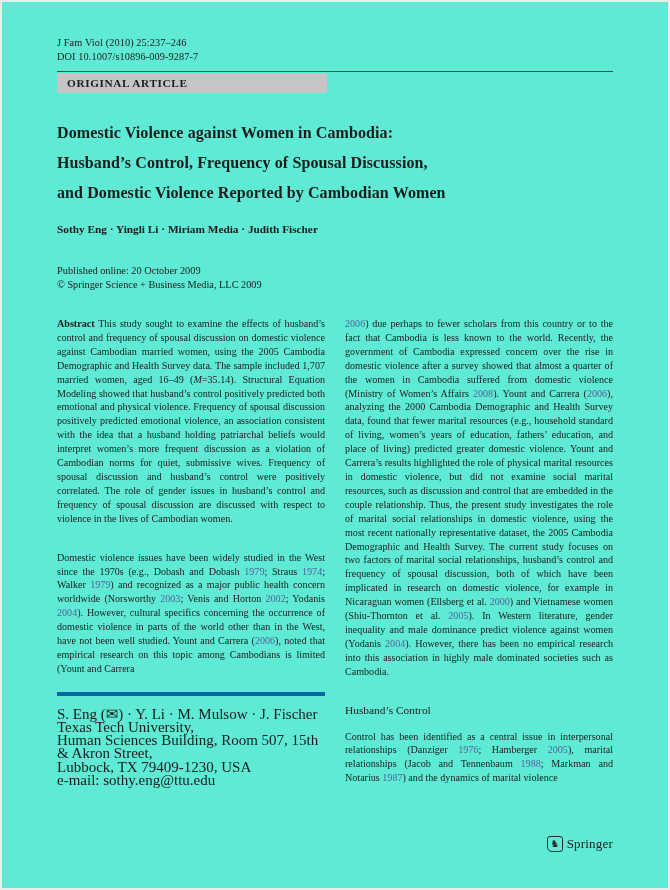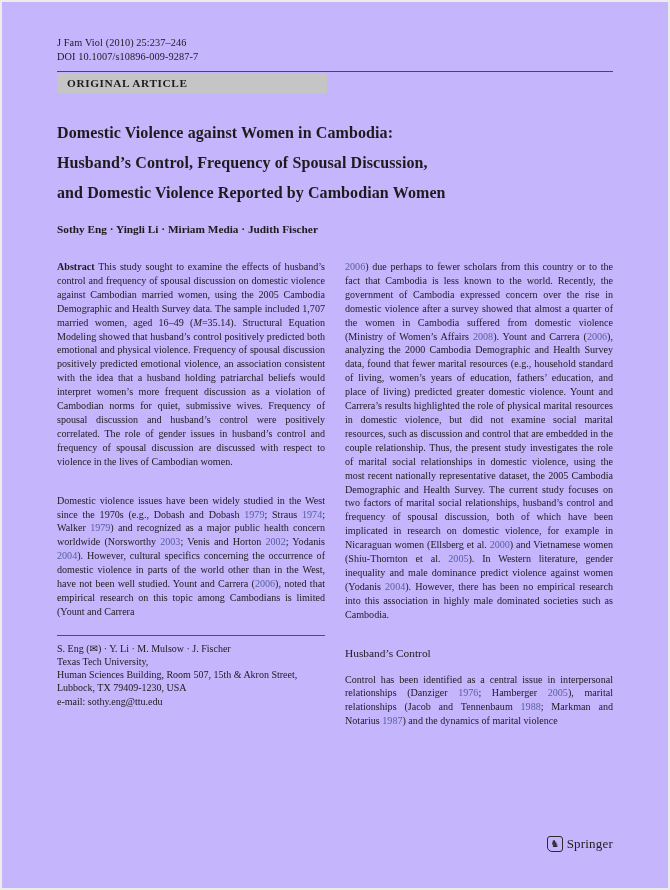--- a/index.html
+++ b/index.html
@@ -7,21 +7,21 @@
     width:670px;height:890px;
     background:#f4f4f2;
     font-family:"Liberation Serif", serif;
     color:#1c1c1c;
     -webkit-font-smoothing:antialiased;
   }
   .page{
     position:relative;
     width:670px;height:890px;
     box-sizing:border-box;
-    background:#c4b5fd;
+    background:#5eead4;
     box-shadow:inset 0 0 0 2px #ececea;
     padding:36px 57px 0 57px;
     overflow:hidden;
   }
   
   .journal-ref,.doi{font-size:10.3px;line-height:14px;letter-spacing:.1px;}
   .head-rule{border:0;border-top:1.6px solid #4a4a4a;margin:7px 0 0 0;}
   .article-type-banner{
     margin-top:1px;
     width:270px;box-sizing:border-box;
@@ -53,23 +53,23 @@
   .run-i{font-style:italic;}
   .run-a{color:#56619e;}
   .section-heading{
     margin-top:25px;
     font-size:11.4px;font-weight:normal;
   }
   .par-after-heading{margin-top:14px;}
   
   .footnote{
     margin-top:16px;
-    border-top:1px solid #0369a1;
-    padding-top:6px;
-    font-size:10px;line-height:13.2px;
+    border-top:4px solid #0369a1;
+    padding-top:12px;
+    font-size:15px;line-height:13.2px;
     white-space:pre-line;
   }
   
   .springer{
     position:absolute;right:57px;bottom:38px;
     display:flex;align-items:center;gap:4px;
   }
   .springer-glyph{
     display:inline-flex;align-items:center;justify-content:center;
     width:14px;height:14px;
@@ -87,20 +87,24 @@
   <div class="journal-ref">J Fam Viol (2010) 25:237–246</div>
   <div class="doi">DOI 10.1007/s10896-009-9287-7</div>
   <hr class="head-rule">
   <div class="article-type-banner">ORIGINAL ARTICLE</div>
 
   <h1 class="paper-title" style="margin-bottom:0;">Domestic Violence against Women in Cambodia:
 Husband’s Control, Frequency of Spousal Discussion,
 and Domestic Violence Reported by Cambodian Women</h1>
   <div class="authors-line">Sothy Eng · Yingli Li · Miriam Media · Judith Fischer</div>
 
+  <div class="pub-block">
+    <div>Published online: 20 October 2009</div>
+    <div>© Springer Science + Business Media, LLC 2009</div>
+  </div>
 
   <div class="columns">
     <div class="col">
       <p class="body-par"><span class="run-b">Abstract</span><span> This study sought to examine the effects of husband’s control and frequency of spousal discussion on domestic violence against Cambodian married women, using the 2005 Cambodia Demographic and Health Survey data. The sample included 1,707 married women, aged 16–49 (</span><span class="run-i">M</span><span>=35.14). Structural Equation Modeling showed that husband’s control positively predicted both emotional and physical violence. Frequency of spousal discussion positively predicted emotional violence, an association consistent with the idea that a husband holding patriarchal beliefs would interpret women’s more frequent discussion as a violation of Cambodian norms for quiet, submissive wives. Frequency of spousal discussion and husband’s control were positively correlated. The role of gender issues in husband’s control and frequency of spousal discussion are discussed with respect to violence in the lives of Cambodian women.</span></p>
       <p class="body-par intro-par"><span>Domestic violence issues have been widely studied in the West since the 1970s (e.g., Dobash and Dobash </span><span class="run-a">1979</span><span>; Straus </span><span class="run-a">1974</span><span>; Walker </span><span class="run-a">1979</span><span>) and recognized as a major public health concern worldwide (Norsworthy </span><span class="run-a">2003</span><span>; Venis and Horton </span><span class="run-a">2002</span><span>; Yodanis </span><span class="run-a">2004</span><span>). However, cultural specifics concerning the occurrence of domestic violence in parts of the world other than in the West, have not been well studied. Yount and Carrera (</span><span class="run-a">2006</span><span>), noted that empirical research on this topic among Cambodians is limited (Yount and Carrera</span></p>
       <div class="footnote">S. Eng (✉) · Y. Li · M. Mulsow · J. Fischer
 Texas Tech University,
 Human Sciences Building, Room 507, 15th &amp; Akron Street,
 Lubbock, TX 79409-1230, USA
 e-mail: sothy.eng@ttu.edu</div>

